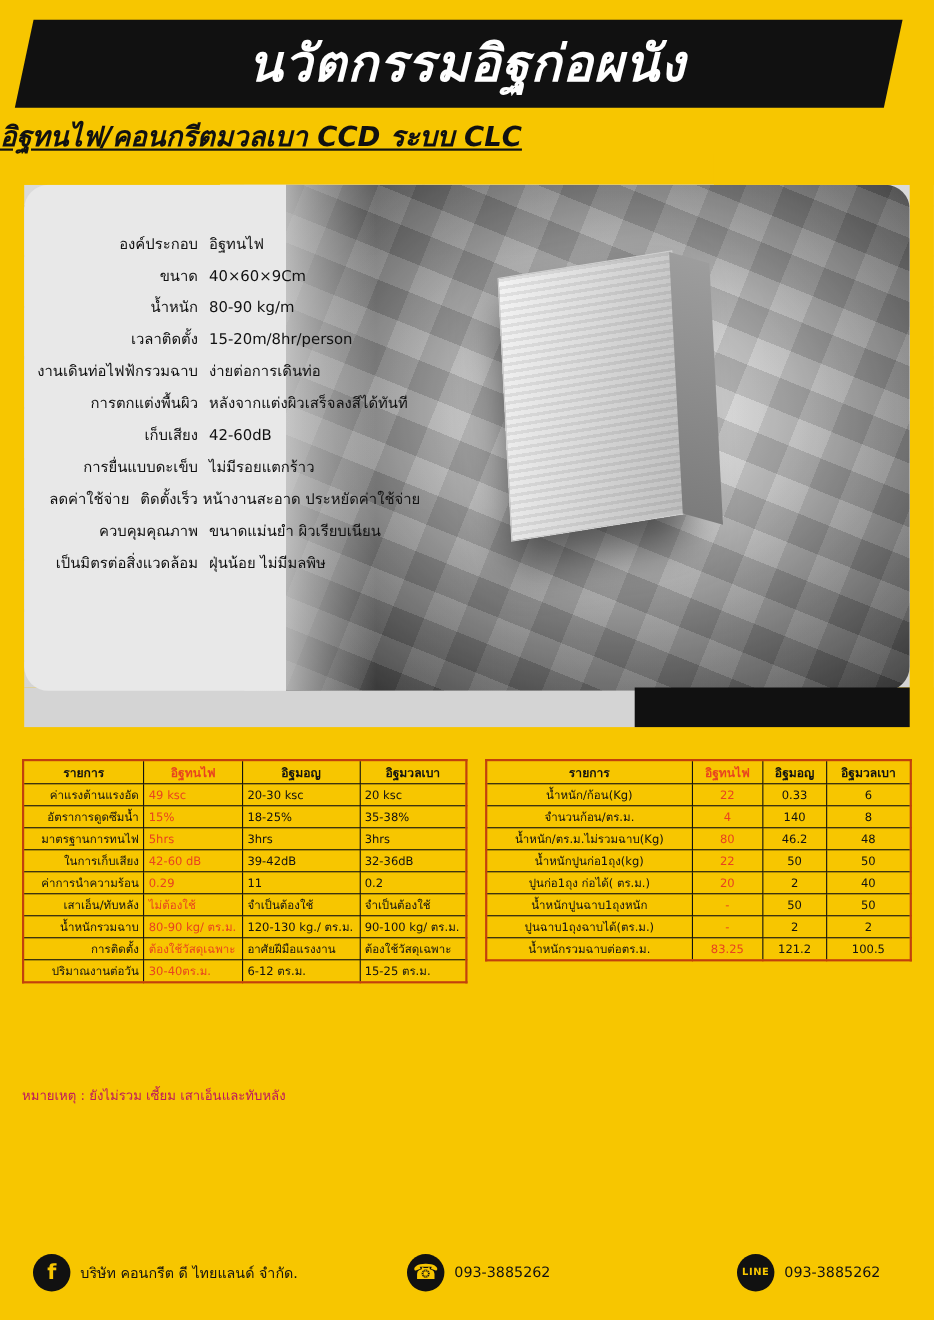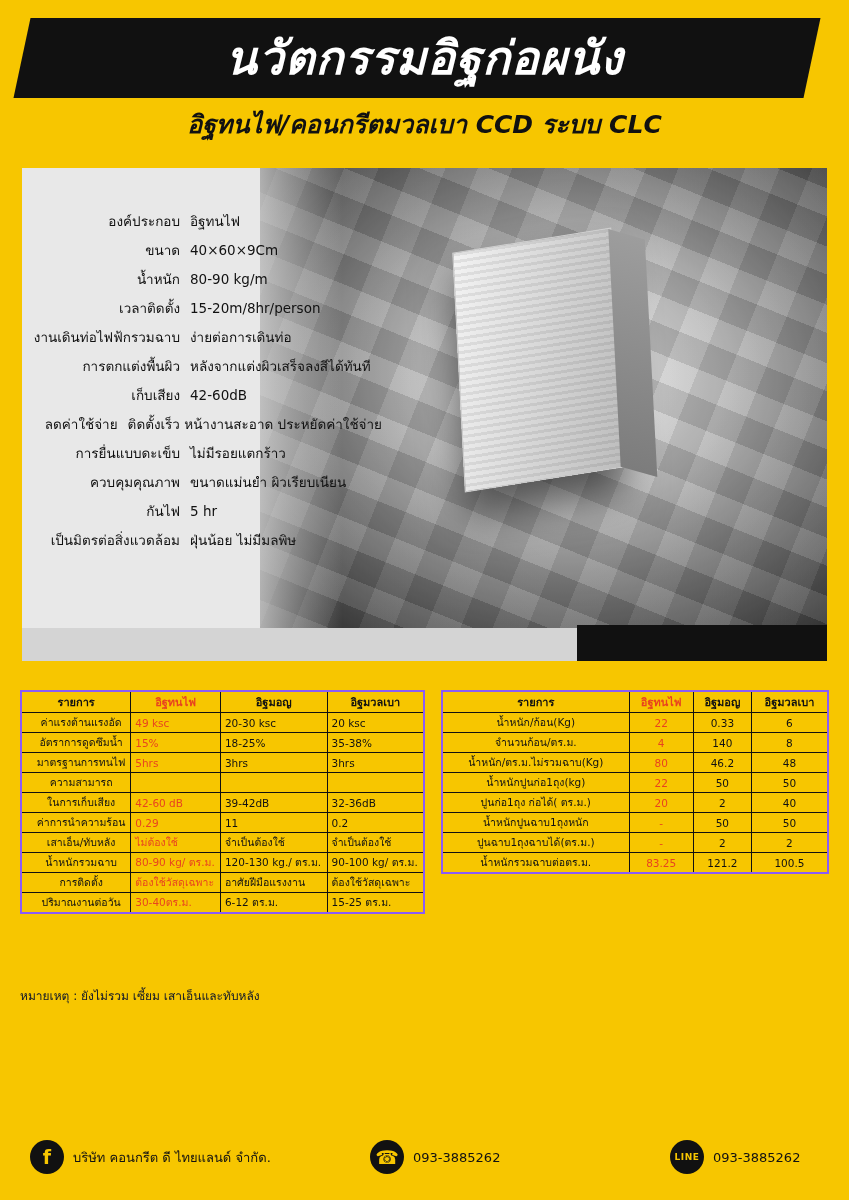--- a/index.html
+++ b/index.html
@@ -34,31 +34,32 @@
   .hdr-black {
     position:absolute; left:22px; top:18px; width:790px; height:80px;
     background:#111; transform: skewX(-12deg);
   }
   .hdr-title {
     position:absolute; left:0; top:20px; width:100%; text-align:center;
     font-size:46px; font-weight:bold; color:#fff; letter-spacing:1px;
     font-style:italic; line-height:76px; font-family:"DejaVu Sans", sans-serif;
   }
   .hdr-sub {
-    position:absolute; left:0; top:104px; width:100%; text-align:center;
-    font-size:25px; font-weight:bold; color:#111; font-style:italic;
+    position:absolute; left:0; top:104px; width:100%; 
+    font-size:25px; font-weight:bold; color:#111; font-style:italic;text-decoration:underline;
   }
   .hdr-notch-l { position:absolute; left:0; top:140px; width:200px; height:28px; background:#f7c600; }
   .hdr-notch-r { position:absolute; right:0; top:140px; width:200px; height:28px; background:#f7c600; }
 
   
   .hero {
     position:absolute; left:22px; top:168px; width:805px; height:460px; z-index:4;
     background:#e8e8e8;
     overflow:hidden;
+    border-radius:22px;
   }
   .hero-photo {
     position:absolute; right:0; top:0; width:567px; height:460px;
     background:
       radial-gradient(ellipse at 55% 45%, #f2f2f2 0%, #b9b9b9 35%, #6d6d6d 70%, #2b2b2b 100%);
   }
   .hero-photo:before {
     content:""; position:absolute; inset:0;
     background:
       repeating-linear-gradient(22deg, rgba(255,255,255,0.09) 0 26px, rgba(0,0,0,0.12) 26px 54px),
@@ -97,34 +98,34 @@
 
   
   .black-bar { position:absolute; right:22px; top:625px; width:250px; height:36px; background:#111; z-index:4; }
   .grey-block { position:absolute; left:22px; top:625px; width:560px; height:36px; background:#d4d4d4; z-index:3; }
 
   
   .tables { position:absolute; left:0; top:690px; width:100%; height:300px; z-index:6; }
   table { border-collapse:collapse; }
   .tbl {
     position:absolute; background:#f7c600;
-    border:2px solid #8b5cf6;
+    border:2px solid #c2410c;
     font-size:10.5px; color:#111;
   }
   .tbl td, .tbl th { border:1px solid #111; padding:1px 4px; font-weight:normal; }
   .tbl th { font-weight:bold; text-align:center; font-size:11px; }
   #table-left { left:20px; top:0; width:405px; }
   #table-right { left:441px; top:0; width:388px; }
-  #table-left td:first-child { text-align:center;padding-left:14px; }
+  #table-left td:first-child { text-align:right;padding-left:14px; }
   #table-left td { text-align:left; }
   #table-right td:first-child { text-align:center; }
   #table-right td { text-align:center; }
   .hl { color:#e8431f; }
   .note {
-    position:absolute; left:20px; top:296px; font-size:12px; color:#0f172a; z-index:6;
+    position:absolute; left:20px; top:296px; font-size:12px; color:#be185d; z-index:6;
   }
 
   
   .footer { position:absolute; left:0; bottom:0; width:100%; height:78px; z-index:7; }
   .foot-item { position:absolute; display:flex; align-items:center; gap:9px; top:18px; }
   .circ {
     width:34px; height:34px; border-radius:50%; background:#111; color:#f7c600;
     display:flex; align-items:center; justify-content:center; font-size:19px; font-weight:bold;
   }
   .foot-txt { font-size:13px; color:#111; }
@@ -181,34 +182,30 @@
       </div>
     <div class="spec-row">
         <div class="spec-label">การตกแต่งพื้นผิว</div>
         <div class="spec-value">หลังจากแต่งผิวเสร็จลงสีได้ทันที</div>
       </div>
     <div class="spec-row">
         <div class="spec-label">เก็บเสียง</div>
         <div class="spec-value">42-60dB</div>
       </div>
     <div class="spec-row">
+        <div class="spec-label">การยื่นแบบดะเข็บ</div>
+        <div class="spec-value">ไม่มีรอยแตกร้าว</div>
+      </div>
+    <div class="spec-row">
         <div class="spec-label">ลดค่าใช้จ่าย</div>
         <div class="spec-value">ติดตั้งเร็ว หน้างานสะอาด ประหยัดค่าใช้จ่าย</div>
       </div>
     <div class="spec-row">
-        <div class="spec-label">การยื่นแบบดะเข็บ</div>
-        <div class="spec-value">ไม่มีรอยแตกร้าว</div>
-      </div>
-    <div class="spec-row">
         <div class="spec-label">ควบคุมคุณภาพ</div>
         <div class="spec-value">ขนาดแม่นยำ ผิวเรียบเนียน</div>
-      </div>
-    <div class="spec-row">
-        <div class="spec-label">กันไฟ</div>
-        <div class="spec-value">5 hr</div>
       </div>
     <div class="spec-row">
         <div class="spec-label">เป็นมิตรต่อสิ่งแวดล้อม</div>
         <div class="spec-value">ฝุ่นน้อย ไม่มีมลพิษ</div>
       </div>
   </div>
 </div>
 
 <div class="grey-block"></div>
 <div class="black-bar"></div>
@@ -236,26 +233,20 @@
           <td>18-25%</td>
           <td>35-38%</td>
         </tr>
         <tr>
           <td>มาตรฐานการทนไฟ</td>
           <td class="hl">5hrs</td>
           <td>3hrs</td>
           <td>3hrs</td>
         </tr>
         <tr>
-          <td>ความสามารถ</td>
-          <td class="hl"></td>
-          <td></td>
-          <td></td>
-        </tr>
-        <tr>
           <td>ในการเก็บเสียง</td>
           <td class="hl">42-60 dB</td>
           <td>39-42dB</td>
           <td>32-36dB</td>
         </tr>
         <tr>
           <td>ค่าการนำความร้อน</td>
           <td class="hl">0.29</td>
           <td>11</td>
           <td>0.2</td>

